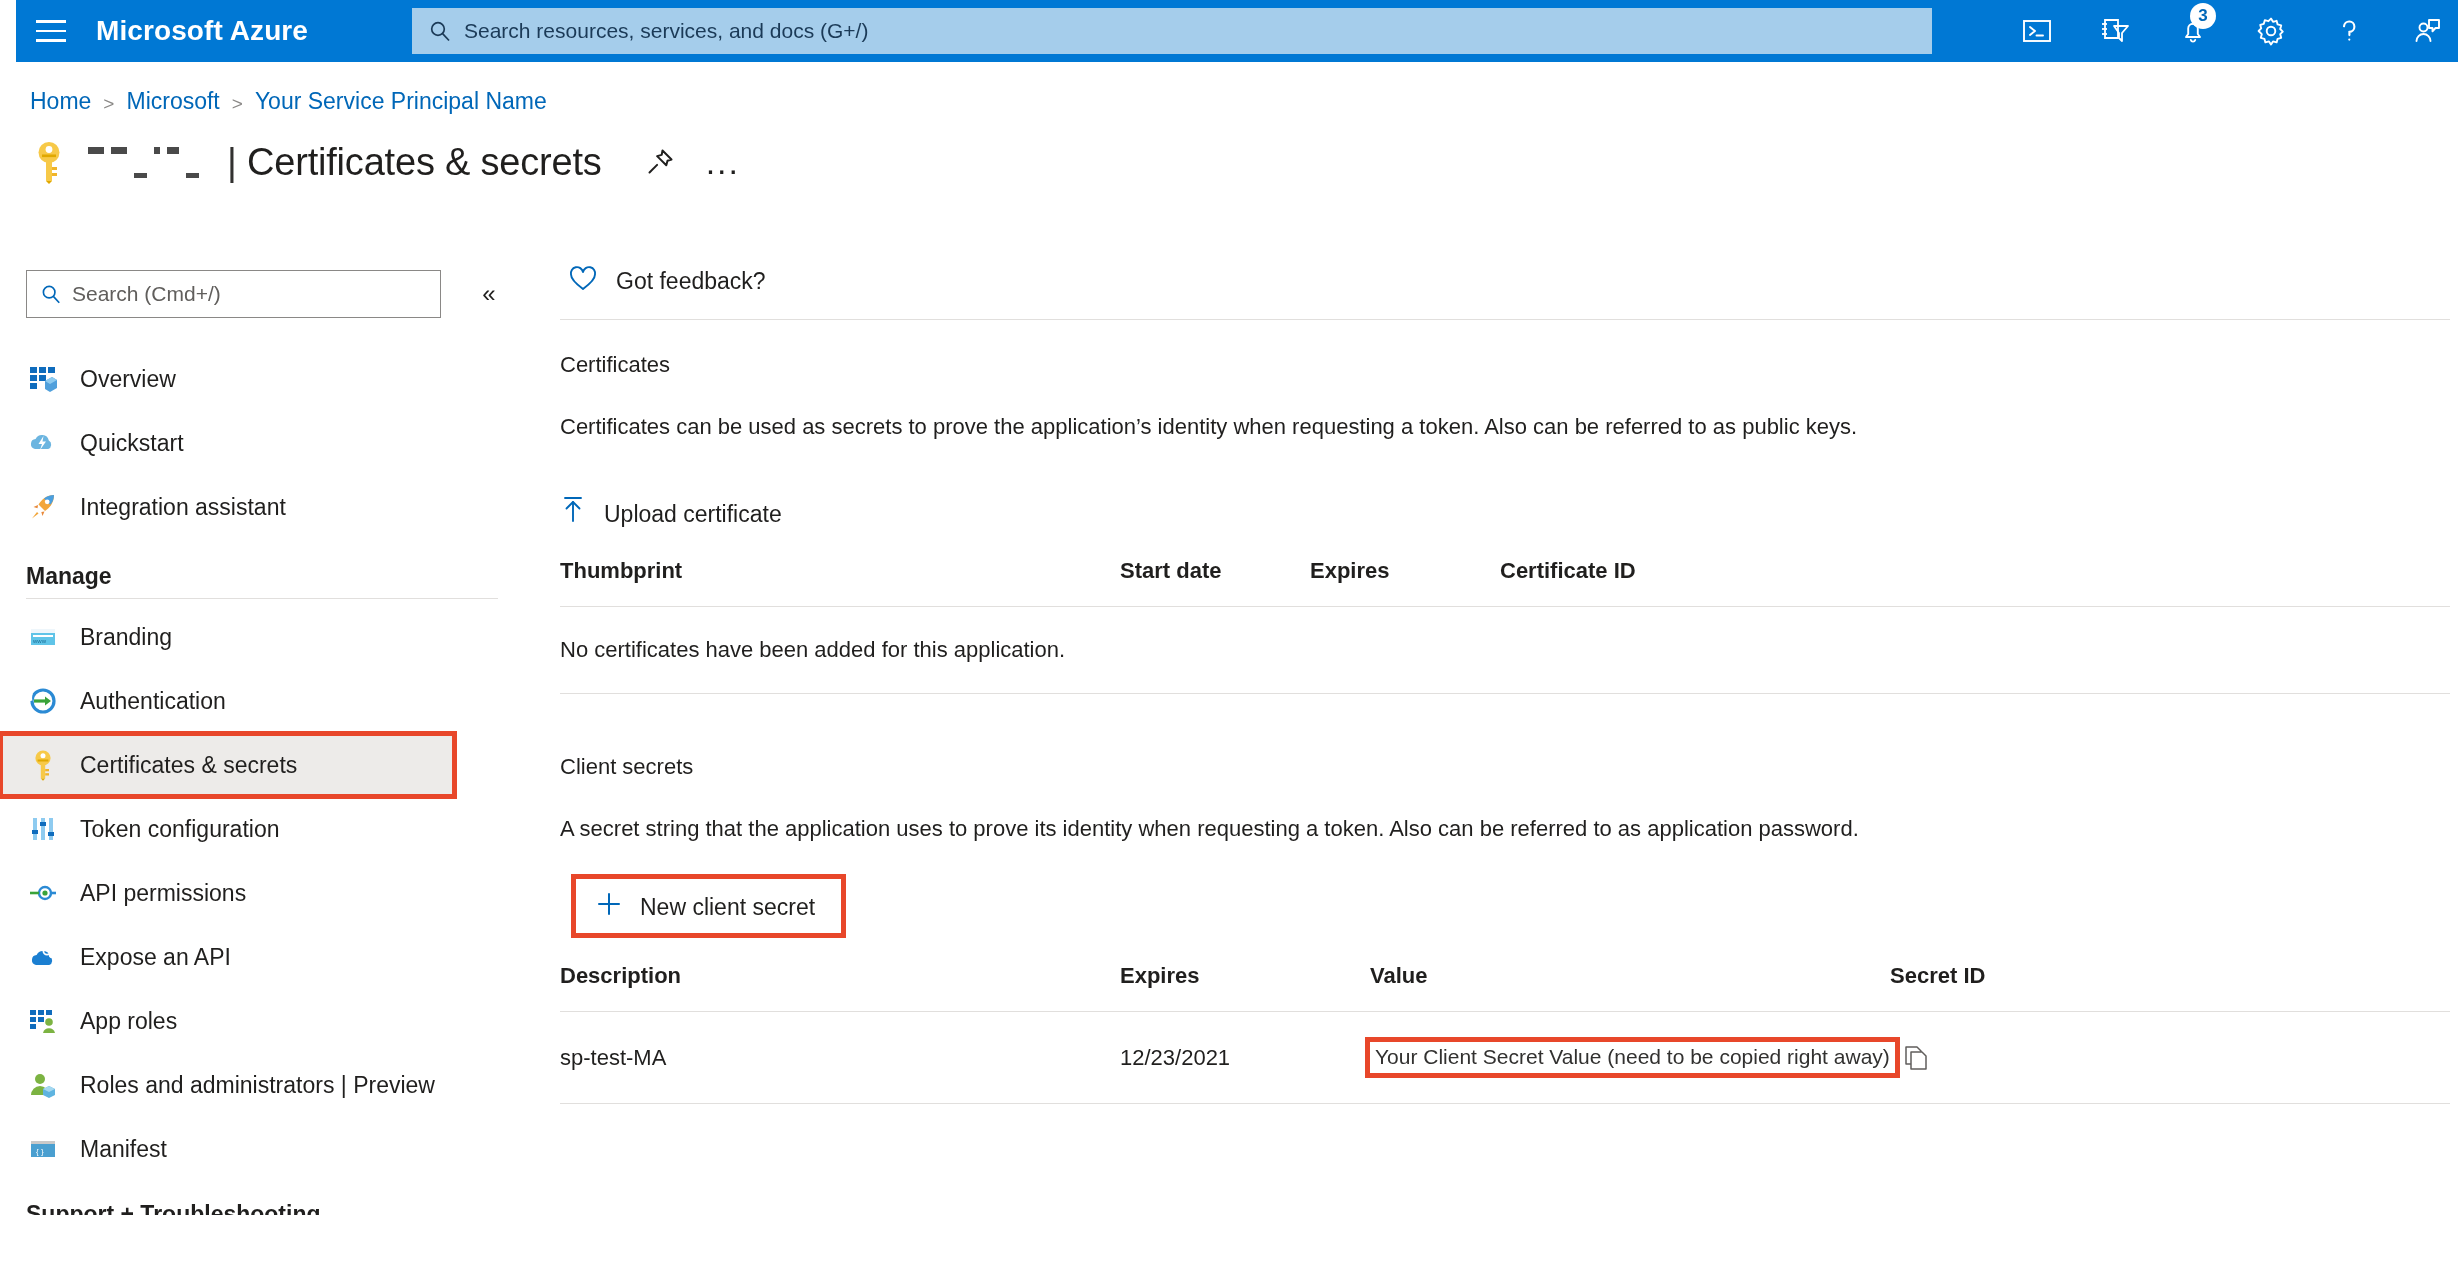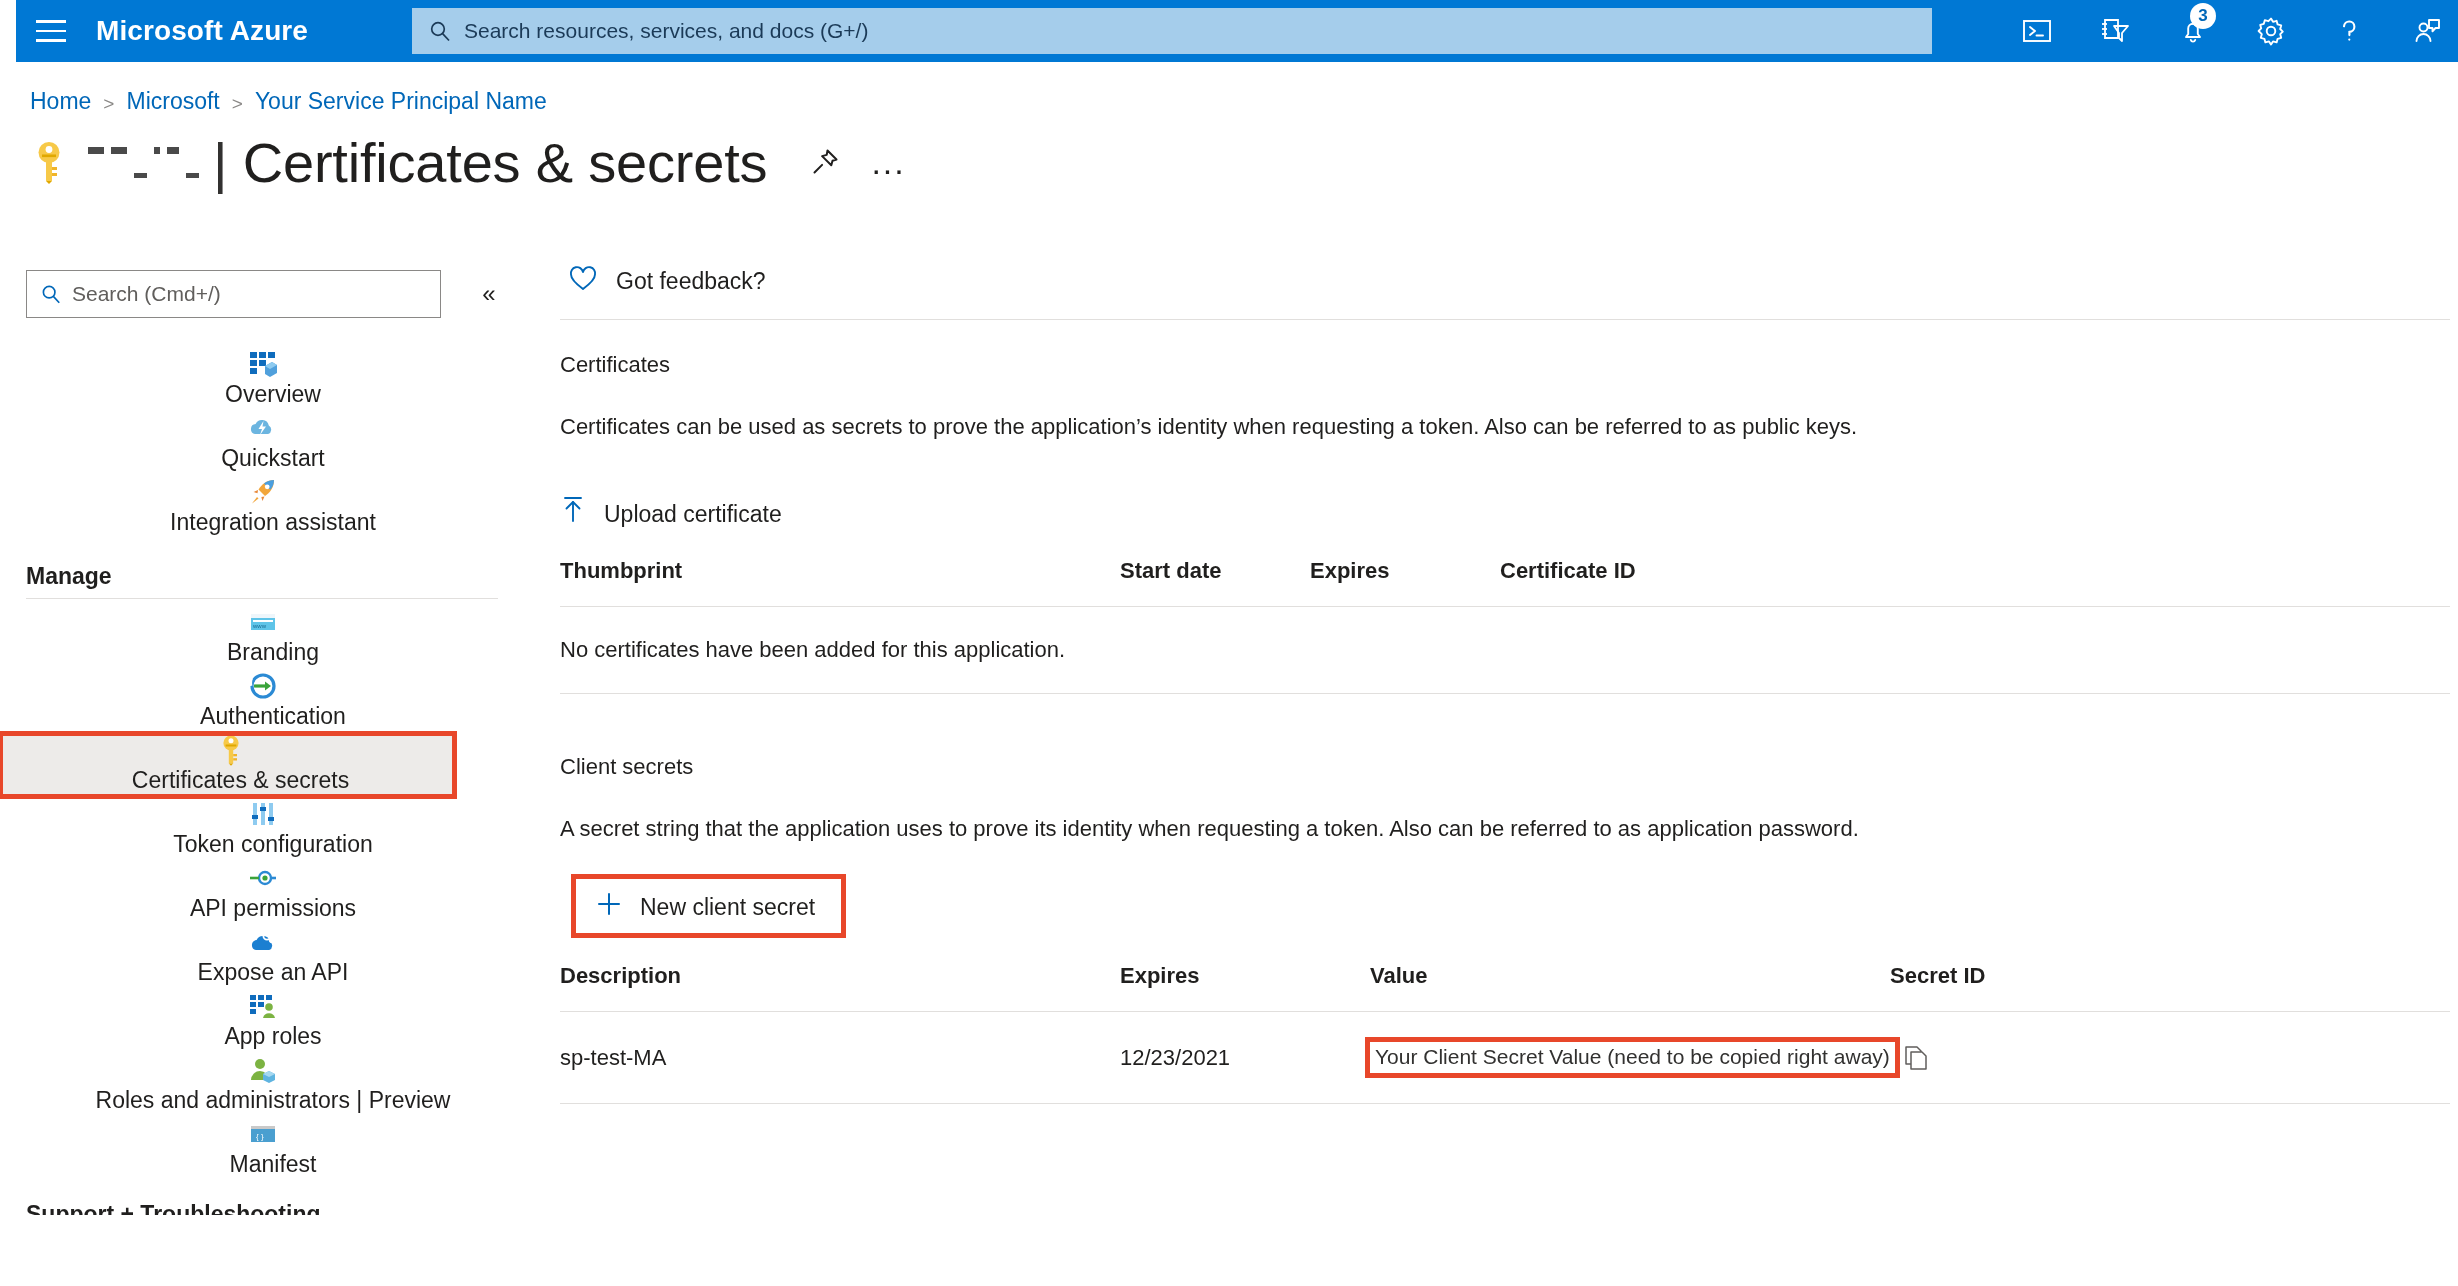--- a/index.html
+++ b/index.html
@@ -79,22 +79,22 @@
     margin-left: 16px; height: 44px; padding-bottom: 4px;
   }
   .redact i { display:block; background: #4a4a4a; }
   .r1 { width: 16px; height: 7px; margin-bottom: 26px; }
   .r2 { width: 16px; height: 7px; margin-bottom: 26px; }
   .r3 { width: 13px; height: 5px; margin-bottom: 2px; }
   .r4 { width: 6px;  height: 7px; margin-bottom: 26px; }
   .r5 { width: 12px; height: 7px; margin-bottom: 26px; }
   .r6 { width: 13px; height: 5px; margin-bottom: 2px; }
   .pagetitle {
-    font-size: 56px; font-weight: 400; color: #201f1e;
-    margin-left: 14px; white-space: nowrap; letter-spacing: -0.2px;
+    font-size: 38px; font-weight: 400; color: #201f1e;
+    margin-left: 28px; white-space: nowrap; letter-spacing: -0.2px;
   }
   .pagetitle .pipe { color: #323130; font-weight: 300; }
   .title-actions { display: flex; align-items: center; margin-left: 42px; gap: 30px; }
   .ticon { cursor: pointer; display: flex; align-items: center; justify-content: center; }
   .ellipsis { font-size: 34px; color: #201f1e; line-height: 12px; letter-spacing: 2px; }
 
   
   .sidebar {
     position: absolute; top: 255px; left: 0;
     width: 520px; height: 1031px;
@@ -115,21 +115,21 @@
   .searchbox input::placeholder { color: #605e5c; opacity: 1; }
   .collapse {
     position: absolute; top: 22px; left: 472px;
     width: 34px; height: 34px; cursor: pointer;
     display: flex; align-items: center; justify-content: center;
     font-size: 24px; color: #201f1e;
   }
   .navlist { position: absolute; top: 92px; left: 0; width: 520px; }
   .navitem {
     display: flex; align-items: center; height: 64px;
-    padding-left: 26px; cursor: pointer; position: relative; flex-direction: column;
+    padding-left: 26px; cursor: pointer; position: relative;
   }
   .navitem .ico {
     width: 34px; height: 34px; margin-right: 20px;
     display: flex; align-items: center; justify-content: center; flex: 0 0 34px;
   }
   .navitem .lbl { font-size: 23px; color: #201f1e; white-space: nowrap; }
   .navitem.selected { background: #edebe9; width: 520px; }
   .navitem.annotated {
     outline: 5px solid #e8472a; outline-offset: -3px;
     width: 455px;

